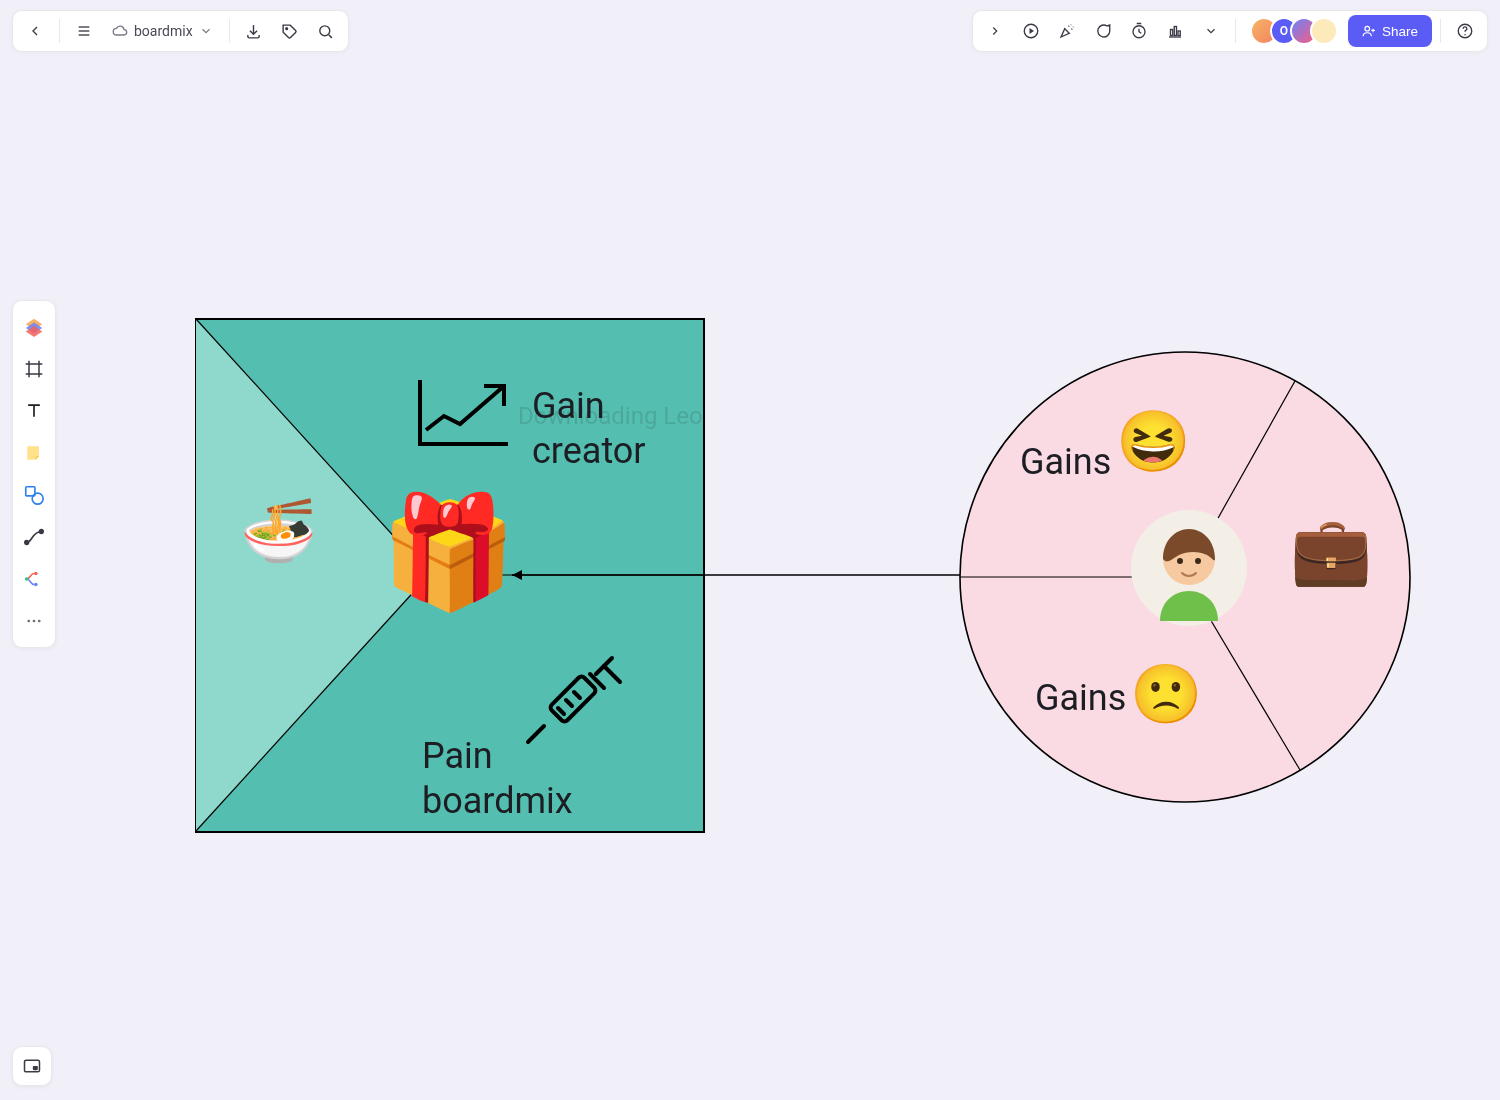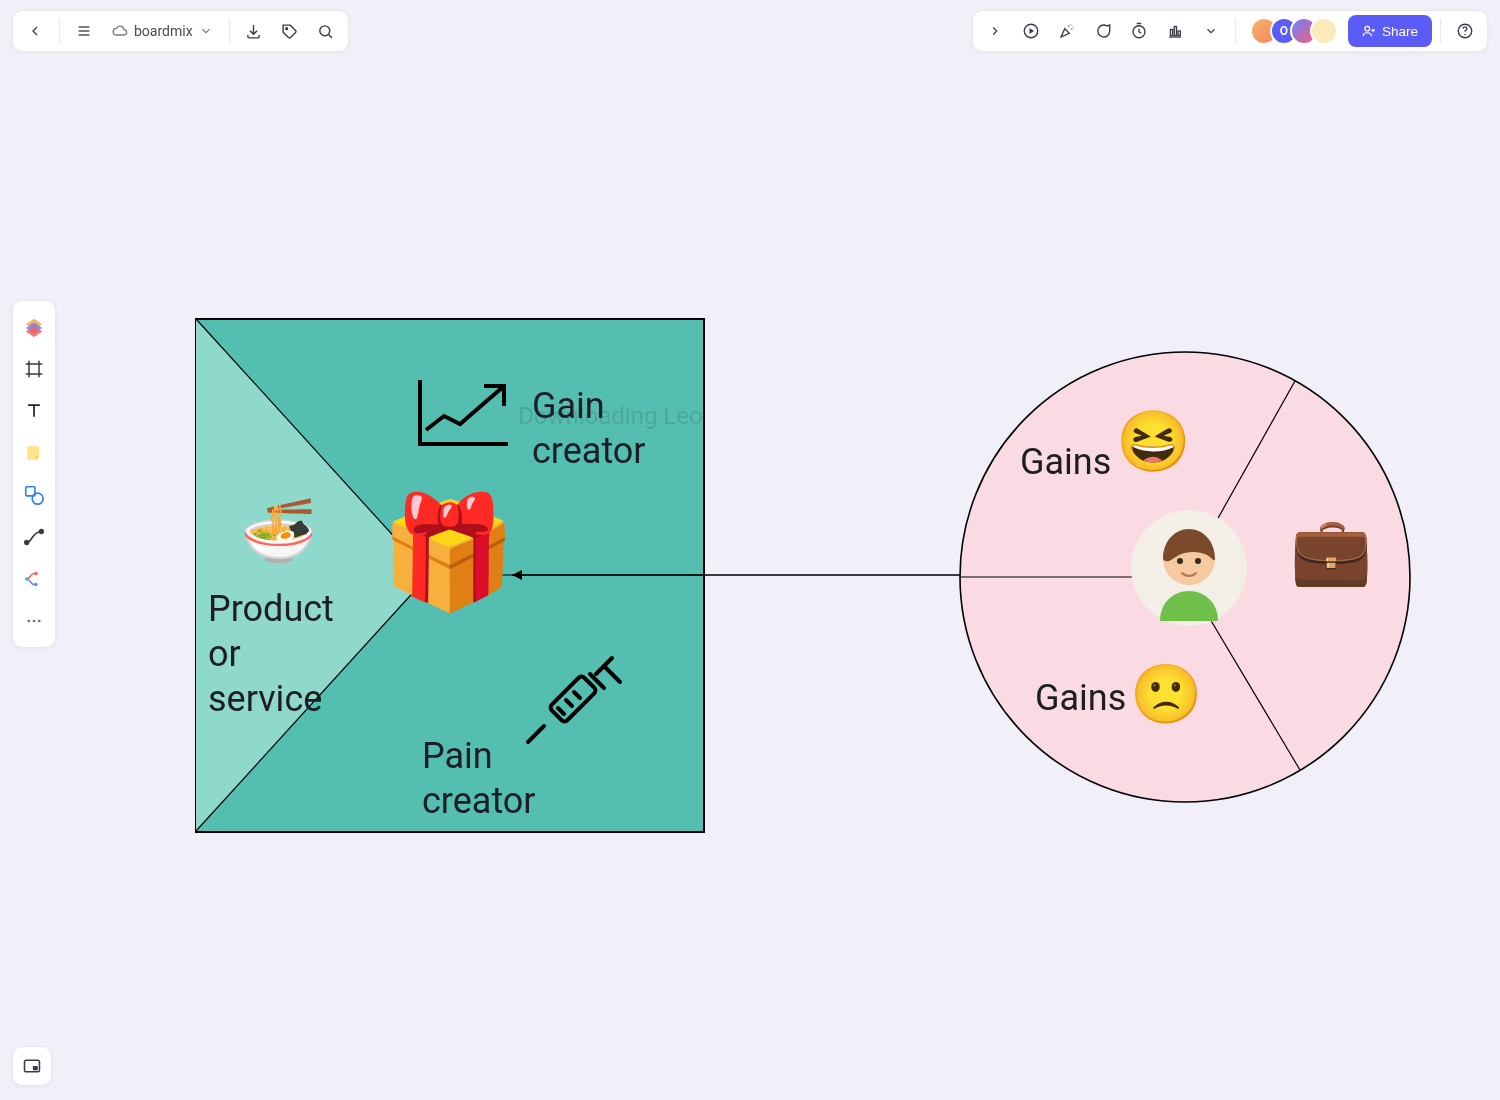--- a/index.html
+++ b/index.html
@@ -329,21 +329,20 @@
 
   <div class="diagram-svg" style="left:1116px;top:412px;font-size:60px;line-height:1">😆</div>
   <div class="diagram-svg" style="left:1130px;top:665px;font-size:58px;line-height:1">🙁</div>
   <div class="diagram-svg" style="left:1290px;top:518px;font-size:66px;line-height:1">💼</div>
 
   <svg class="diagram-svg" style="left:500px;top:565px" width="470" height="20">
     <line x1="12" y1="10" x2="460" y2="10" stroke="#000" stroke-width="1.4"></line>
     <polygon points="12,10 22,5 22,15" fill="#000"></polygon>
   </svg>
 
-  <div class="diag-label" style="left:208px;top:587px;max-width:150px">Product or service</div>
   <div class="diag-label" style="left:532px;top:384px;max-width:170px">Gain creator</div>
-  <div class="diag-label" style="left:422px;top:734px;max-width:170px">Pain creator</div>
+  <div class="diag-label" style="left:422px;top:734px;max-width:170px">Pain boardmix</div>
   <div class="diag-label" style="left:1020px;top:440px">Gains</div>
   <div class="diag-label" style="left:1035px;top:676px">Gains</div>
 
   <div class="diag-label" style="left:518px;top:401px;opacity:.14;font-size:24px">Downloading Leo</div>
 
 </div>
 
 </body></html>

